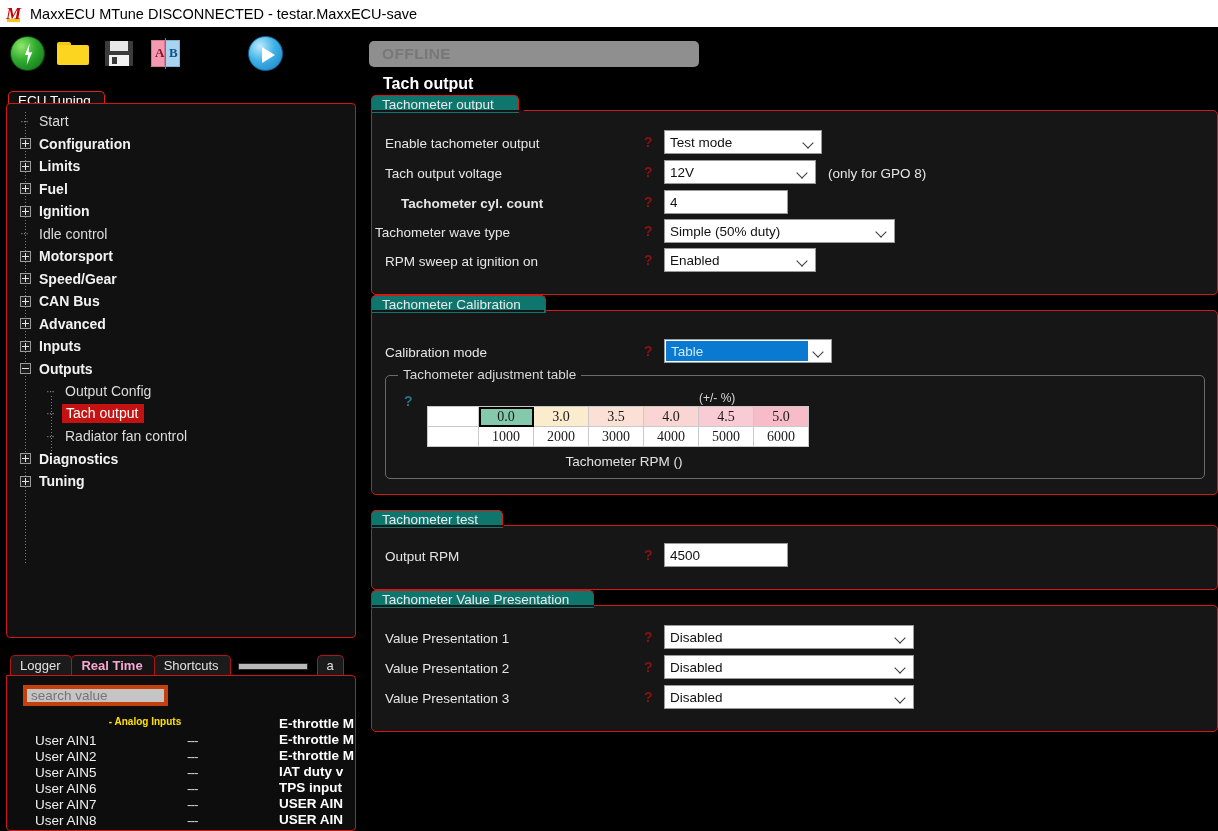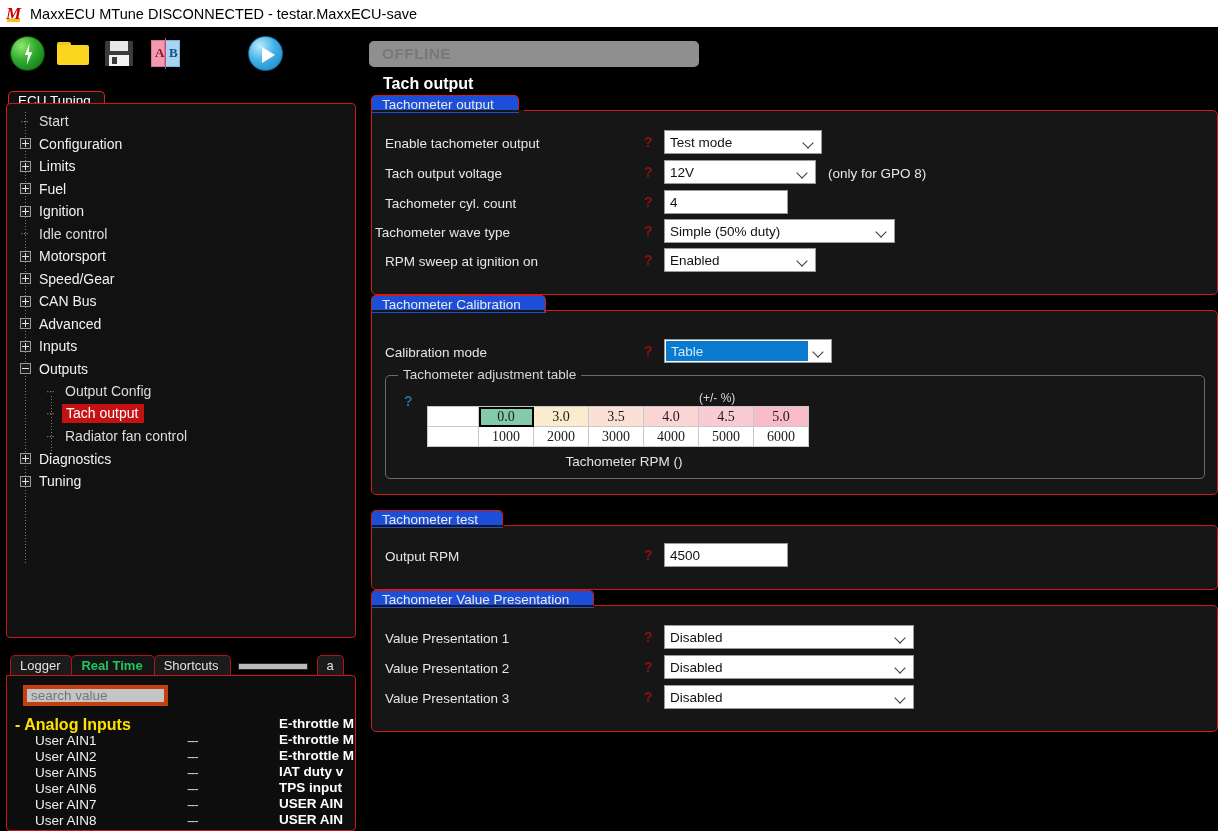--- a/index.html
+++ b/index.html
@@ -200,21 +200,21 @@
   }
   .tnode {
     display: flex; align-items: center;
     height: 22.5px;
     font-size: 14px;
     color: #dcdcdc;
     cursor: pointer;
     position: relative;
     padding-left: 13px;
   }
-  .tnode.bold { font-weight: normal; color: #f2f2f2; text-align: right; }
+  .tnode.bold { font-weight: bold; color: #f2f2f2; text-align: right; }
   .tnode.child { padding-left: 39px; }
   .tnode .exp {
     width: 11px; height: 11px;
     border: 1px solid #9a9a9a;
     background: #1d1d1d;
     margin-right: 8px;
     position: relative;
     flex: 0 0 auto;
   }
   .tnode .exp::before {
@@ -266,21 +266,21 @@
     color: #e2e2e2;
     padding: 2px 11px 3px 9px;
     background: #1b1b1b;
     border: 1px solid #b01414;
     border-bottom: none;
     border-radius: 5px 5px 0 0;
     cursor: pointer;
     white-space: nowrap;
     margin-right: -1px;
   }
-  .btab.active { background: #141414; color: #22c55e; font-weight: bold; }
+  .btab.active { background: #141414; color: #f9a8d4; font-weight: bold; }
   #bp-progress {
     width: 70px; height: 7px;
     background: #b9b9b9;
     margin: 0 0 6px 8px;
     border: 1px solid #2a2a2a;
   }
   .btab.tiny { padding: 2px 9px 3px 9px; margin-left: 9px; }
 
   #bp-body {
     position: absolute; left: 0; top: 20px;
@@ -300,23 +300,24 @@
     padding-left: 4px;
     font-family: "Liberation Sans", sans-serif;
   }
   #val-list {
     position: absolute; left: 8px; top: 40px;
     width: 260px;
   }
   .vgroup {
     color: #ffe100;
     font-weight: bold;
-    font-size: 16px;
+    font-size: 10px;
     height: 17px;
     cursor: pointer;
+    text-align: center;
   }
   .vrow {
     display: flex;
     height: 16px;
     font-size: 13.5px;
     color: #f0f0f0;
     cursor: pointer;
   }
   .vrow .nm { width: 172px; padding-left: 20px; }
   .vrow .vl { color: #d8d8d8; letter-spacing: -1px; }
@@ -341,21 +342,21 @@
     left: 371px;
     width: 847px;
     background: #161616;
     border: 1px solid #cf1a1a;
     border-radius: 5px;
   }
   .gcaption {
     position: absolute;
     left: -1px; top: -16px;
     height: 18px;
-    background: #1d4ed8;
+    background: #0f766e;
     border: 1px solid #cf1a1a;
     border-bottom: none;
     border-radius: 5px 5px 0 0;
     color: #eaeaea;
     font-size: 13.5px;
     padding: 1px 24px 0 10px;
     white-space: nowrap;
   }
   .gpanel > .capmask {
     position: absolute; left: 0; top: -1px;
@@ -650,21 +651,21 @@
         <span>Test mode</span>
         <span class="chev"></span>
       </div>
       <div class="flabel" style="left: 13px; top: 55px;">Tach output voltage</div>
       <div class="qmark" style="left: 272px; top: 53px;">?</div>
       <div class="ctl" style="left: 292px; top: 49px; width: 152px;">
         <span>12V</span>
         <span class="chev"></span>
       </div>
       <div class="suffix" style="left: 456px; top: 55px;">(only for GPO 8)</div>
-      <div class="flabel" style="left: 13px; top: 85px;">Tachometer cyl. count</div>
+      <div class="flabel" style="left: 29px; top: 85px; font-weight: bold;">Tachometer cyl. count</div>
       <div class="qmark" style="left: 272px; top: 83px;">?</div>
       <div class="ctl text" style="left: 292px; top: 79px; width: 124px;">
         <span>4</span>
       </div>
       <div class="flabel" style="left: 3px; top: 114px;">Tachometer wave type</div>
       <div class="qmark" style="left: 272px; top: 112px;">?</div>
       <div class="ctl" style="left: 292px; top: 108px; width: 231px;">
         <span>Simple (50% duty)</span>
         <span class="chev"></span>
       </div>

